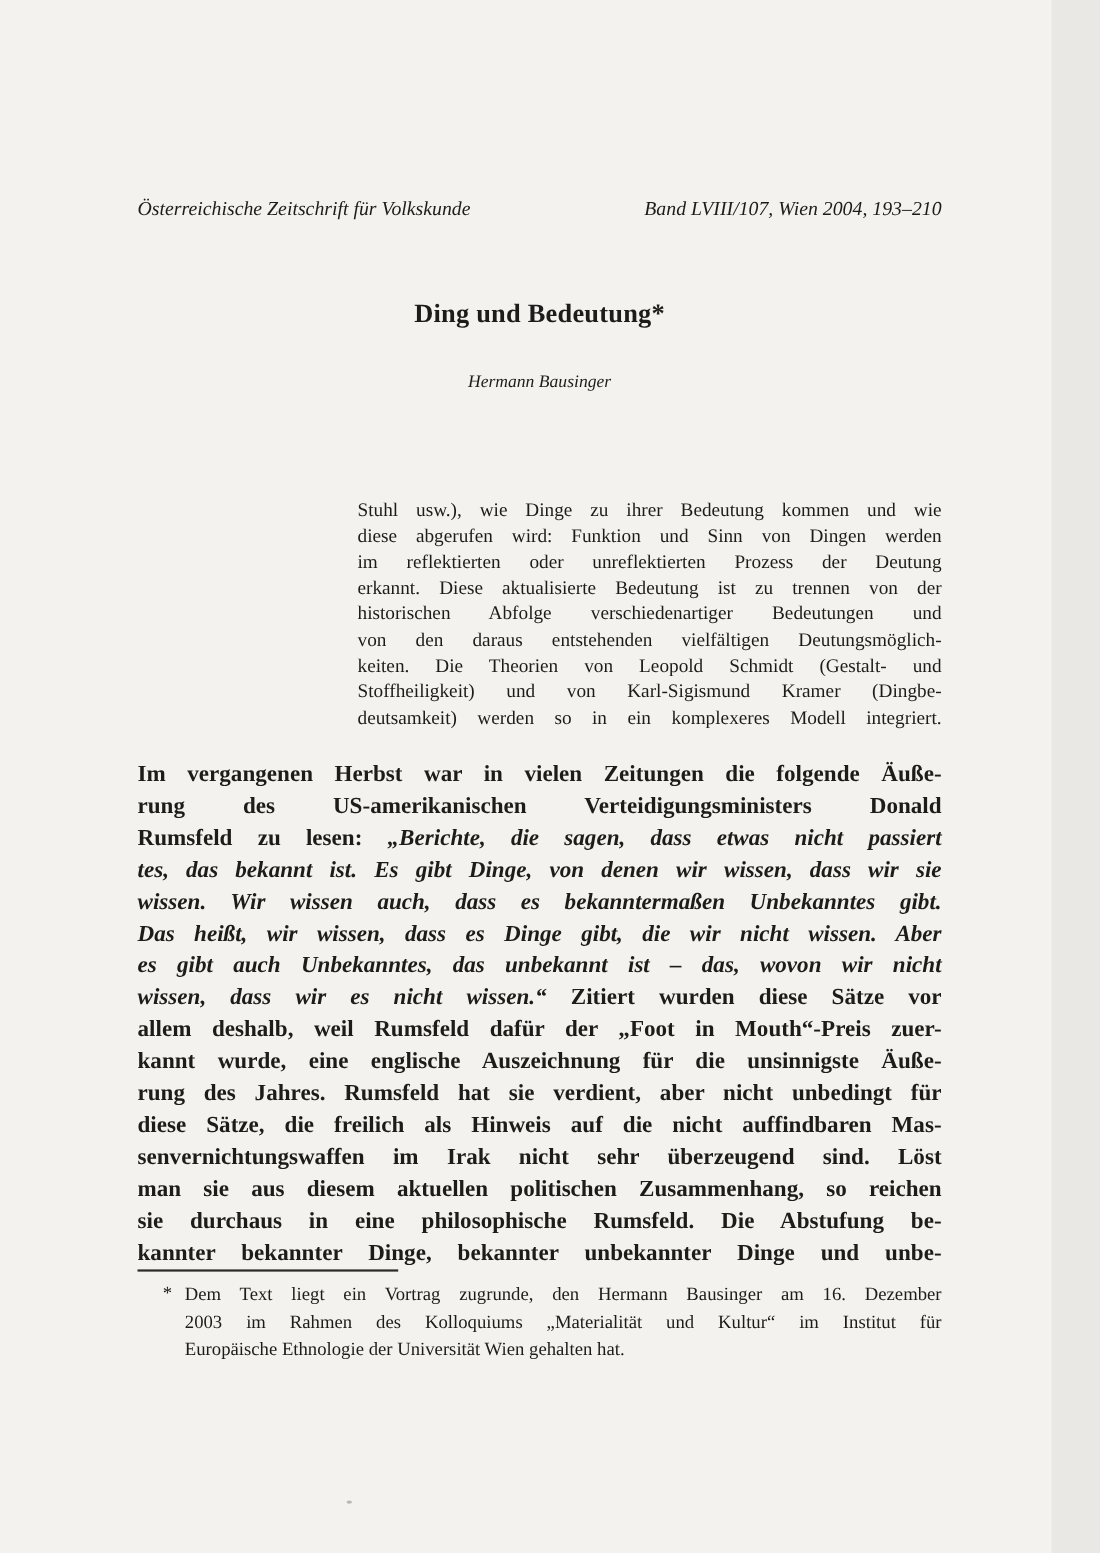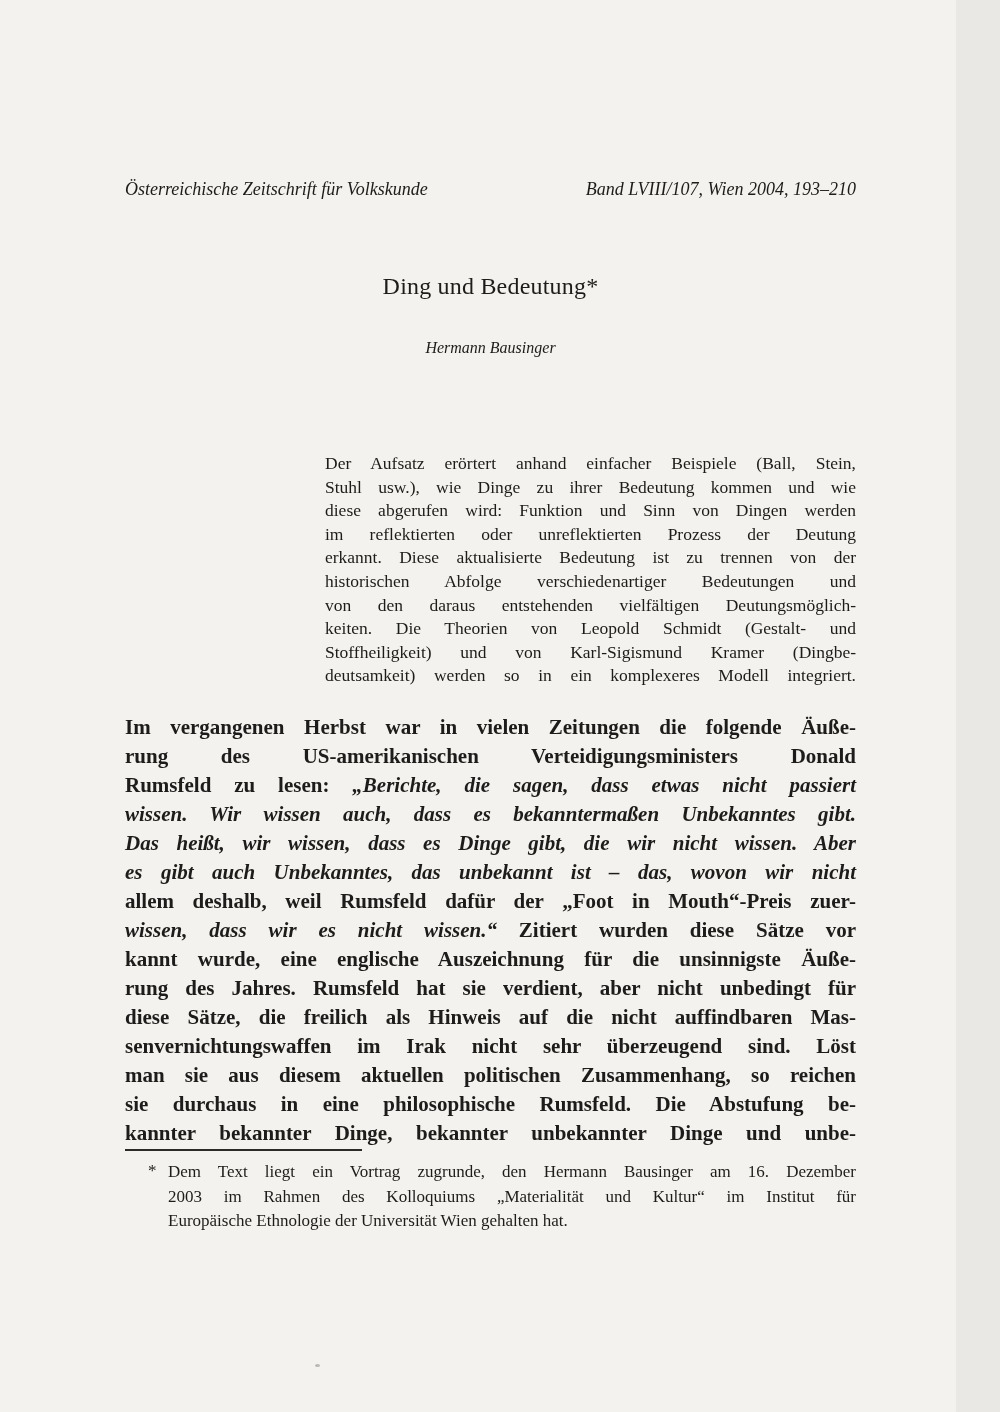--- a/index.html
+++ b/index.html
@@ -24,21 +24,21 @@
     justify-content: space-between;
     margin-top: 178px;
     font-style: italic;
     font-size: 18px;
     line-height: 22px;
   }
   .article-title {
     margin-top: 72px;
     text-align: center;
     font-size: 24px;
-    font-weight: normal;
+    font-weight: bold;
     line-height: 28px;
     letter-spacing: 0.2px;
   }
   .author {
     margin-top: 36px;
     text-align: center;
     font-style: italic;
     font-size: 16px;
     line-height: 24px;
   }
@@ -98,41 +98,41 @@
     <div class="header-row">
       <span>Österreichische Zeitschrift für Volkskunde</span>
       <span>Band LVIII/107, Wien 2004, 193–210</span>
     </div>
 
     <h1 class="article-title">Ding und Bedeutung*</h1>
 
     <div class="author">Hermann Bausinger</div>
 
     <div class="abstract">
-        <div class="tline"><span>Der Aufsatz erörtert anhand einfacher Beispiele (Ball, Stein,</span></div>
         <div class="tline"><span>Stuhl usw.), wie Dinge zu ihrer Bedeutung kommen und wie</span></div>
         <div class="tline"><span>diese abgerufen wird: Funktion und Sinn von Dingen werden</span></div>
         <div class="tline"><span>im reflektierten oder unreflektierten Prozess der Deutung</span></div>
         <div class="tline"><span>erkannt. Diese aktualisierte Bedeutung ist zu trennen von der</span></div>
         <div class="tline"><span>historischen Abfolge verschiedenartiger Bedeutungen und</span></div>
         <div class="tline"><span>von den daraus entstehenden vielfältigen Deutungsmöglich-</span></div>
         <div class="tline"><span>keiten. Die Theorien von Leopold Schmidt (Gestalt- und</span></div>
         <div class="tline"><span>Stoffheiligkeit) und von Karl-Sigismund Kramer (Dingbe-</span></div>
         <div class="tline"><span>deutsamkeit) werden so in ein komplexeres Modell integriert.</span></div>
       </div>
 
     <div class="body-text">
         <div class="tline"><span>Im vergangenen Herbst war in vielen Zeitungen die folgende Äuße-</span></div>
         <div class="tline"><span>rung des US-amerikanischen Verteidigungsministers Donald</span></div>
         <div class="tline"><span>Rumsfeld zu lesen: </span><span class="it">„Berichte, die sagen, dass etwas nicht passiert</span></div>
+        <div class="tline"><span class="it">tes, das bekannt ist. Es gibt Dinge, von denen wir wissen, dass wir sie</span></div>
         <div class="tline"><span class="it">wissen. Wir wissen auch, dass es bekanntermaßen Unbekanntes gibt.</span></div>
         <div class="tline"><span class="it">Das heißt, wir wissen, dass es Dinge gibt, die wir nicht wissen. Aber</span></div>
         <div class="tline"><span class="it">es gibt auch Unbekanntes, das unbekannt ist – das, wovon wir nicht</span></div>
+        <div class="tline"><span class="it">wissen, dass wir es nicht wissen.“</span><span> Zitiert wurden diese Sätze vor</span></div>
         <div class="tline"><span>allem deshalb, weil Rumsfeld dafür der „Foot in Mouth“-Preis zuer-</span></div>
-        <div class="tline"><span class="it">wissen, dass wir es nicht wissen.“</span><span> Zitiert wurden diese Sätze vor</span></div>
         <div class="tline"><span>kannt wurde, eine englische Auszeichnung für die unsinnigste Äuße-</span></div>
         <div class="tline"><span>rung des Jahres. Rumsfeld hat sie verdient, aber nicht unbedingt für</span></div>
         <div class="tline"><span>diese Sätze, die freilich als Hinweis auf die nicht auffindbaren Mas-</span></div>
         <div class="tline"><span>senvernichtungswaffen im Irak nicht sehr überzeugend sind. Löst</span></div>
         <div class="tline"><span>man sie aus diesem aktuellen politischen Zusammenhang, so reichen</span></div>
         <div class="tline"><span>sie durchaus in eine philosophische Rumsfeld. Die Abstufung be-</span></div>
         <div class="tline"><span>kannter bekannter Dinge, bekannter unbekannter Dinge und unbe-</span></div>
       </div>
 
     <div class="footnote-rule"></div>

